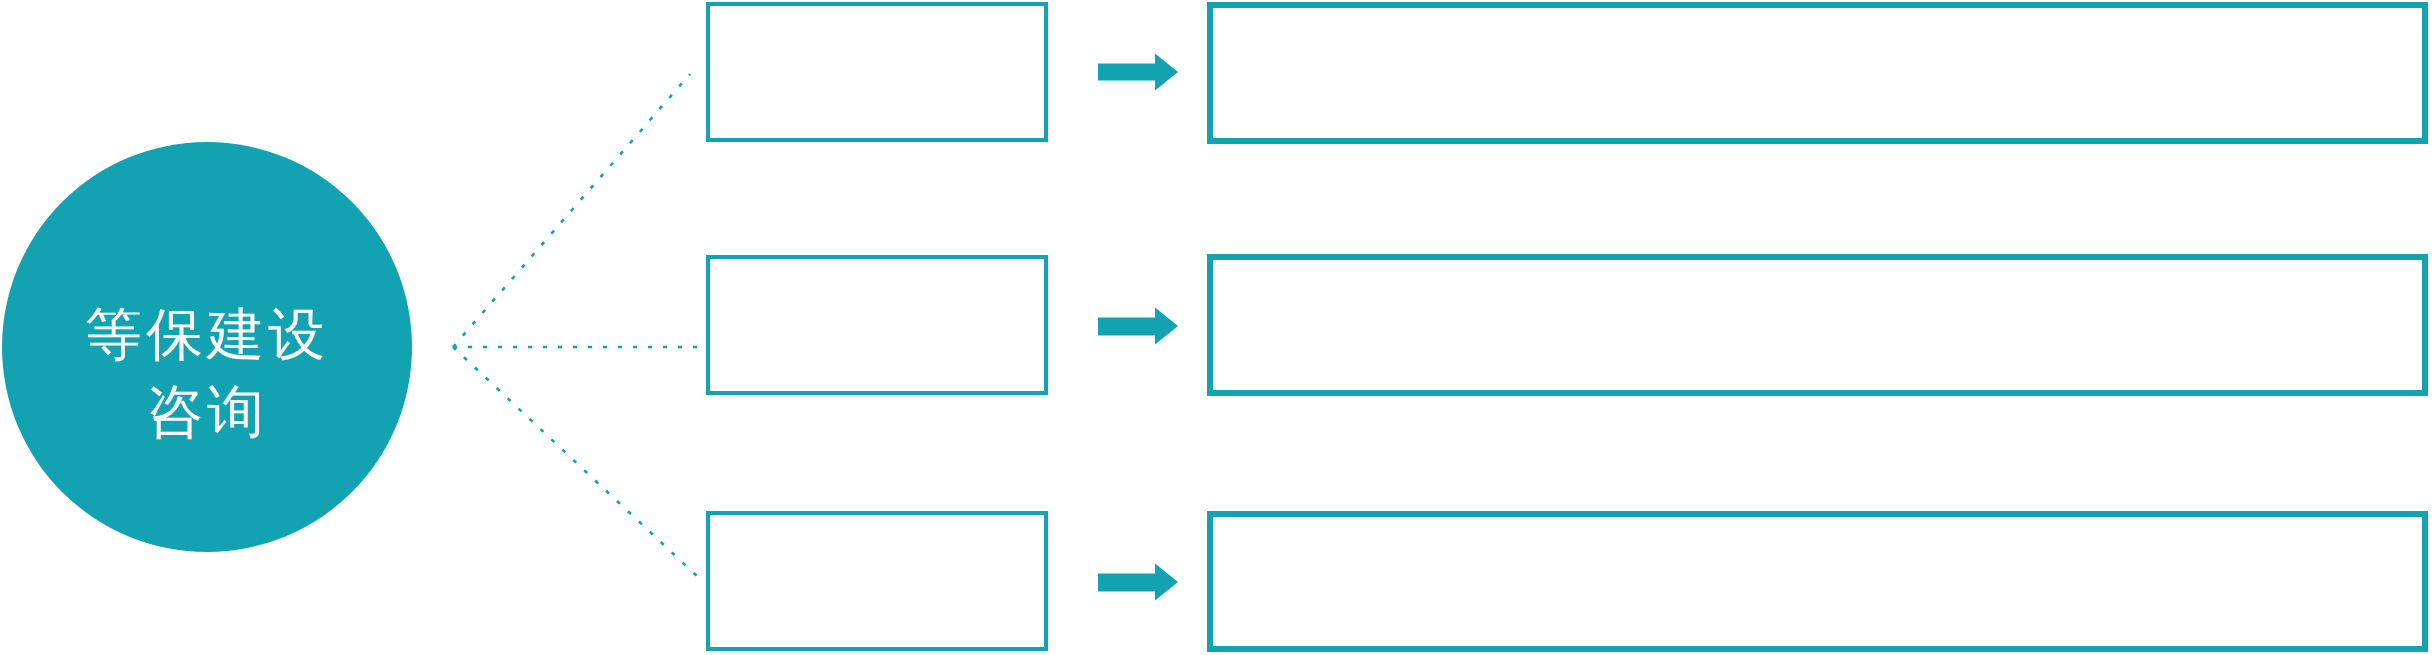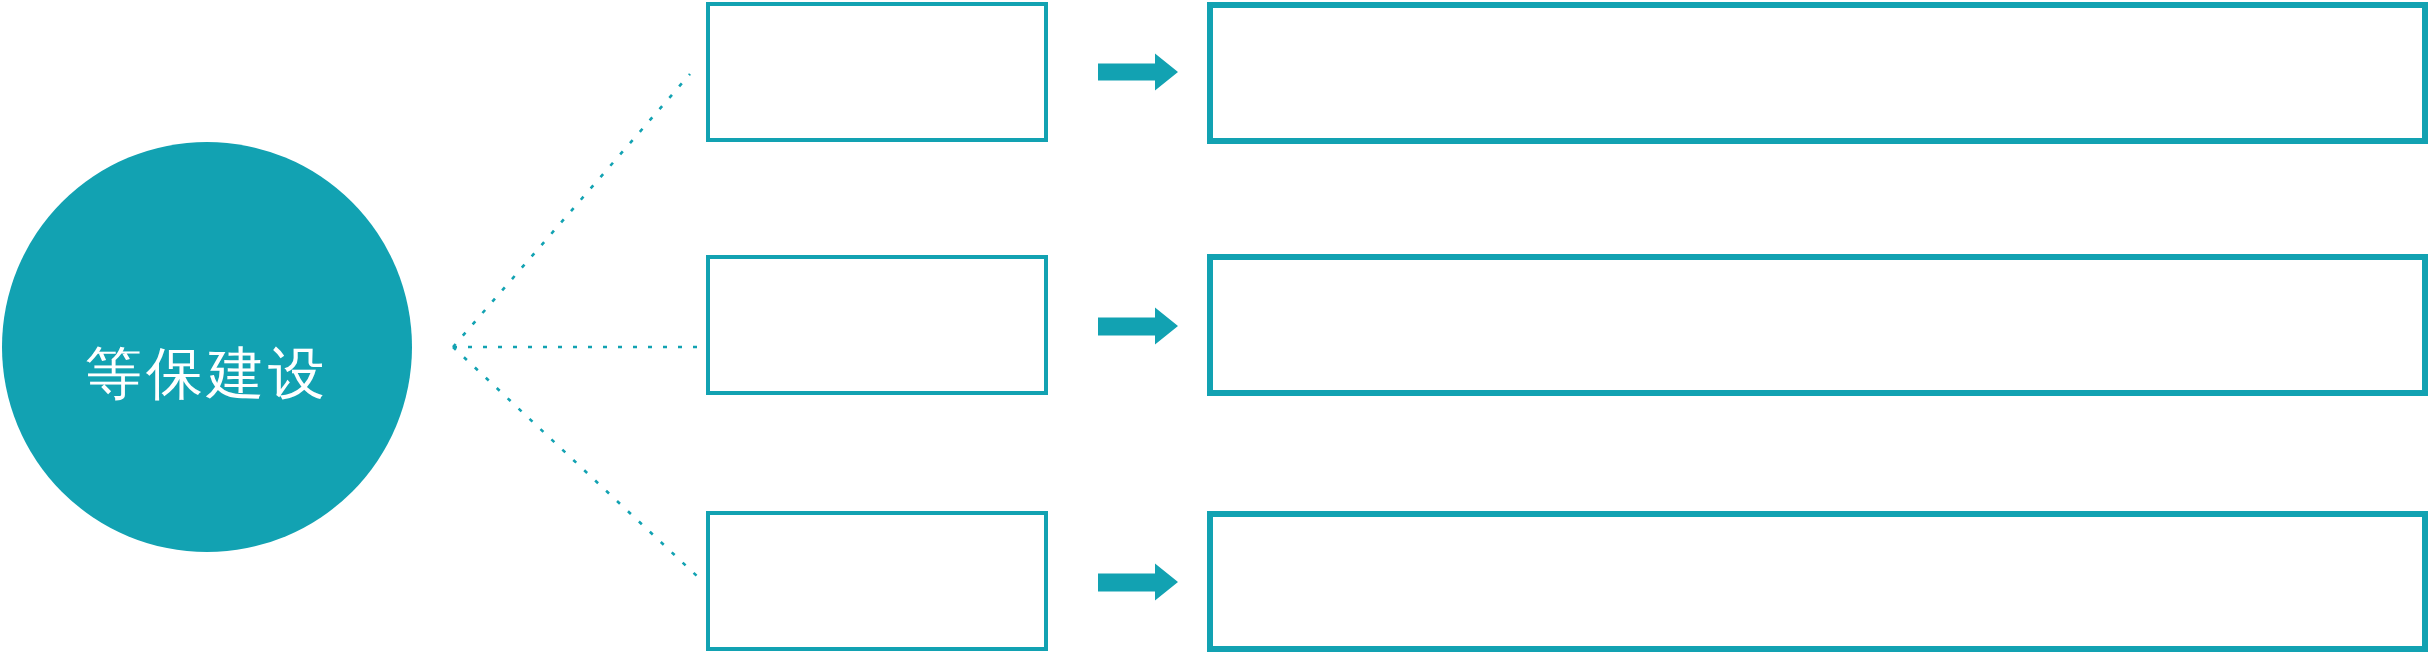--- a/index.html
+++ b/index.html
@@ -105,20 +105,21 @@
     <line class="connector" x1="453" y1="347" x2="698" y2="577"></line>
 
     <polygon class="arrow" points="1098,63.5 1155,63.5 1155,53.5 1178,72 1155,90.5 1155,80.5 1098,80.5"></polygon>
     <polygon class="arrow" points="1098,317.5 1155,317.5 1155,307.5 1178,326 1155,344.5 1155,335.5 1098,335.5"></polygon>
     <polygon class="arrow" points="1098,573.5 1155,573.5 1155,563.5 1178,582 1155,600.5 1155,591.5 1098,591.5"></polygon>
   </svg>
 
   <div class="root-circle">
     <div class="root-label">
       <div>等保建设</div>
+      <div>咨询</div>
     </div>
   </div>
 
   <div class="small-box row1">
     <span class="box-label"></span>
   </div>
   <div class="big-box row1">
     <span class="box-label"></span>
   </div>
 

